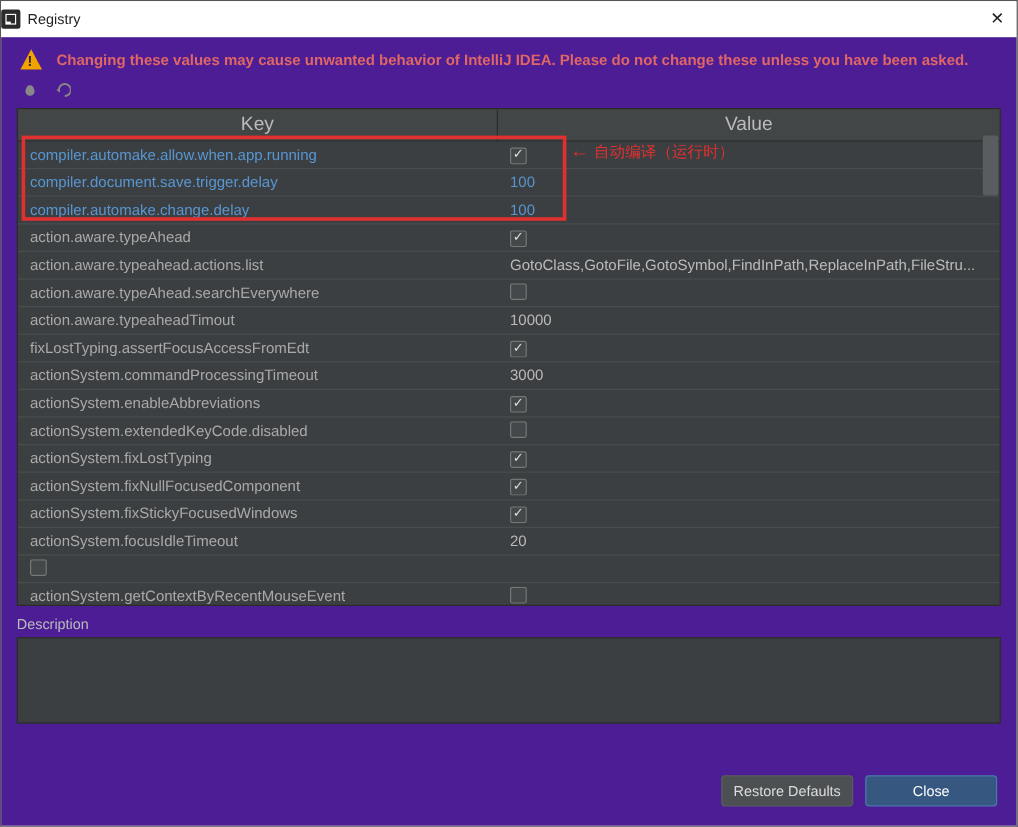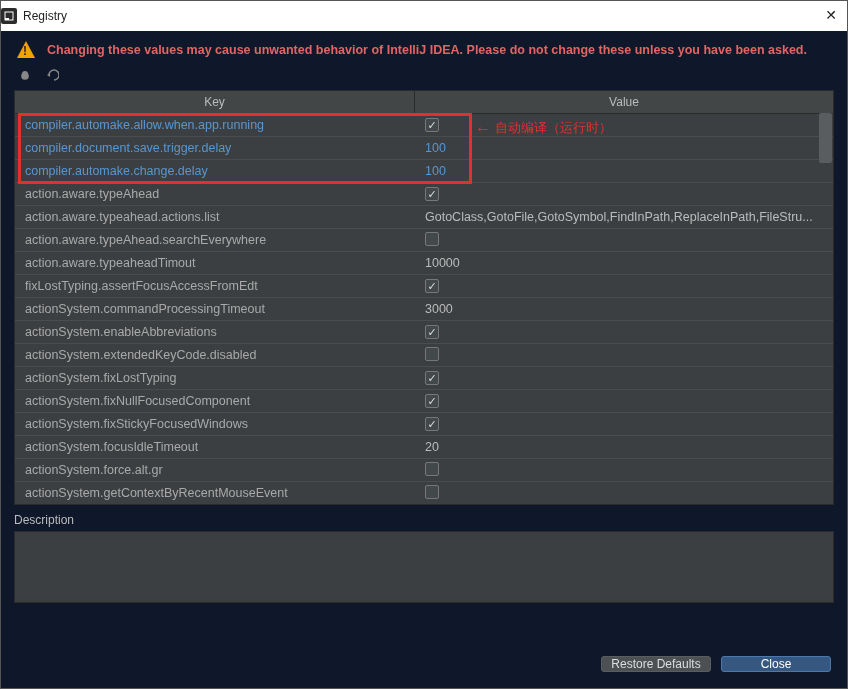--- a/index.html
+++ b/index.html
@@ -2,47 +2,47 @@
 <html><head>
 <meta charset="utf-8">
 <style>
   * { box-sizing: border-box; margin: 0; padding: 0; }
   html, body { width: 848px; height: 689px; font-family: "Segoe UI", Arial, sans-serif; font-size: 12px; color: #bbbbbb; background: #3c3f41; overflow: hidden; }
   .window { width: 848px; height: 689px; background: #ffffff; display: flex; flex-direction: column; border: 1px solid #555; }
   .titlebar { height: 30px; background: #ffffff; display: flex; align-items: center; padding: 0 0; position: relative; }
   .titlebar .icon { width: 16px; height: 16px; background: #2b2b2b; display: inline-flex; align-items: center; justify-content: center; border-radius: 2px; margin-right: 6px; }
   .titlebar .title { color: #222; font-size: 12px; }
   .titlebar .close { position: absolute; right: 10px; top: 6px; font-size: 14px; color: #222; cursor: pointer; }
-  .dark { flex: 1; background: #0f172a; display: flex; flex-direction: column; padding: 0; position: relative; }
+  .dark { flex: 1; background: #4c1d95; display: flex; flex-direction: column; padding: 0; position: relative; }
   .warning { padding: 10px 16px 8px 16px; display:flex; align-items:center; }
   .warning .tri { width:0;height:0;border-left:9px solid transparent;border-right:9px solid transparent;border-bottom:17px solid #f2a300;position:relative;margin-right:12px;flex-shrink:0;}
   .warning .tri::after { content:"!"; position:absolute; left:-3px; top:3px; color:#2b2b2b; font-weight:bold; font-size:12px;}
   .warning .txt { color:#e06666; font-weight:bold; font-size:12.5px;}
   .toolbar { display:flex; padding:2px 16px 6px 16px; gap:10px; }
   .toolbar-icon { width:16px;height:16px;color:#888;cursor:pointer; }
   .table-wrap { margin:0 13px; border:1px solid #2b2b2b; background:#3c3f41; position:relative; height:415px; overflow:hidden;}
   .thead { display:flex; background:#434647; border-bottom:1px solid #2b2b2b;}
-  .th { padding:4px 6px; color:#bbb; font-size:12px; text-align:center;}
+  .th { padding:4px 6px; color:#bbb; font-size:16px; text-align:center;}
   .th.key { flex:0 0 400px; border-right:1px solid #2b2b2b;}
   .th.val { flex:1;}
   .tbody { overflow-y:hidden; height:390px; position:relative;}
   .row { display:flex; border-bottom:1px solid #4a4d4f; height:23.0px; align-items:center; font-size:12.5px;}
   .cell-key { flex:0 0 400px; padding:0 10px; color:#a9a9a9; white-space:nowrap; overflow:hidden; text-overflow:ellipsis;}
   .cell-val { flex:1; padding:0 10px; color:#bbb; white-space:nowrap; overflow:hidden; text-overflow:ellipsis;}
   .row.blue .cell-key, .row.blue .cell-val { color:#5896d2; font-weight:500;}
   .checkbox { width:14px;height:14px;border:1px solid #777;background:#43494a;display:inline-flex;align-items:center;justify-content:center;border-radius:2px; cursor:pointer;}
   .checkbox.checked::after { content:"✓"; color:#ddd; font-size:11px; line-height:1;}
   .scroll-thumb { position:absolute; right:1px; top:22px; width:13px; height:50px; background:#5a5d5f; border-radius:2px;}
   .highlight-box { position:absolute; border:3px solid #e03030; pointer-events:none;}
   .annotation { position:absolute; color:#e03030; font-size:13px; pointer-events:none;}
   .annotation .arrow { color:#e03030; margin-right:4px; font-size:16px;}
   .desc-label { margin:8px 13px 4px 13px; color:#bbb;}
   .desc-box { margin:0 13px; height:72px; border:1px solid #2b2b2b; background:#3c3f41;}
   .footer { flex:1; display:flex; align-items:flex-end; justify-content:flex-end; padding:16px; gap:10px;}
-  .btn { min-width:110px; height:16px; border:1px solid #5a5d5f; background:#4c5052; color:#ddd; font-size:12px; display:flex;align-items:center;justify-content:center; border-radius:3px; cursor:pointer;}
+  .btn { min-width:110px; height:26px; border:1px solid #5a5d5f; background:#4c5052; color:#ddd; font-size:12px; display:flex;align-items:center;justify-content:center; border-radius:3px; cursor:pointer;}
   .btn.primary { background:#365880; border-color:#4a79ad; color:#fff;}
 </style>
 </head>
 <body>
 
 <div class="window">
   <div class="titlebar">
     <span class="icon">
       <svg width="10" height="10" viewBox="0 0 10 10">
           <rect x="1" y="1" width="8" height="8" fill="none" stroke="#fff" stroke-width="1"></rect>
@@ -134,21 +134,20 @@
           </div>
           <div class="row">
             <div class="cell-key">actionSystem.fixStickyFocusedWindows</div>
             <div class="cell-val"><span class="checkbox checked"></span></div>
           </div>
           <div class="row">
             <div class="cell-key">actionSystem.focusIdleTimeout</div>
             <div class="cell-val">20</div>
           </div>
           <div class="row">
-            <div class="cell-key">actionSystem.force.alt.gr</div>
             <div class="cell-val"><span class="checkbox"></span></div>
           </div>
           <div class="row">
             <div class="cell-key">actionSystem.getContextByRecentMouseEvent</div>
             <div class="cell-val"><span class="checkbox"></span></div>
           </div>
         </div>
       <div class="scroll-thumb"></div>
       <div class="highlight-box" style="left:3px; top:22px; width:454px; height:71px;"></div>
       <div class="annotation" style="left:460px; top:27px;">

